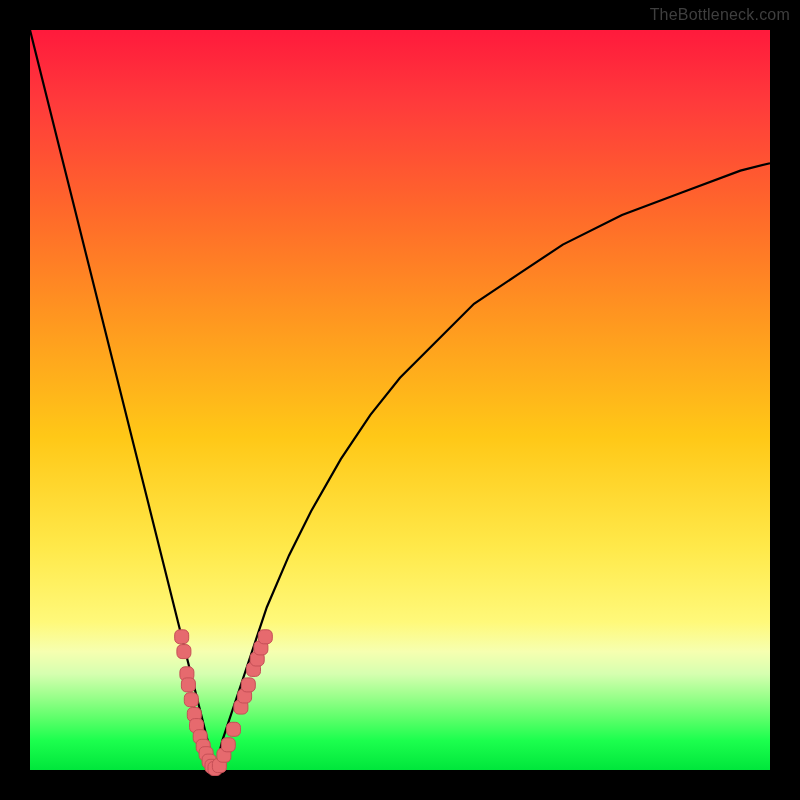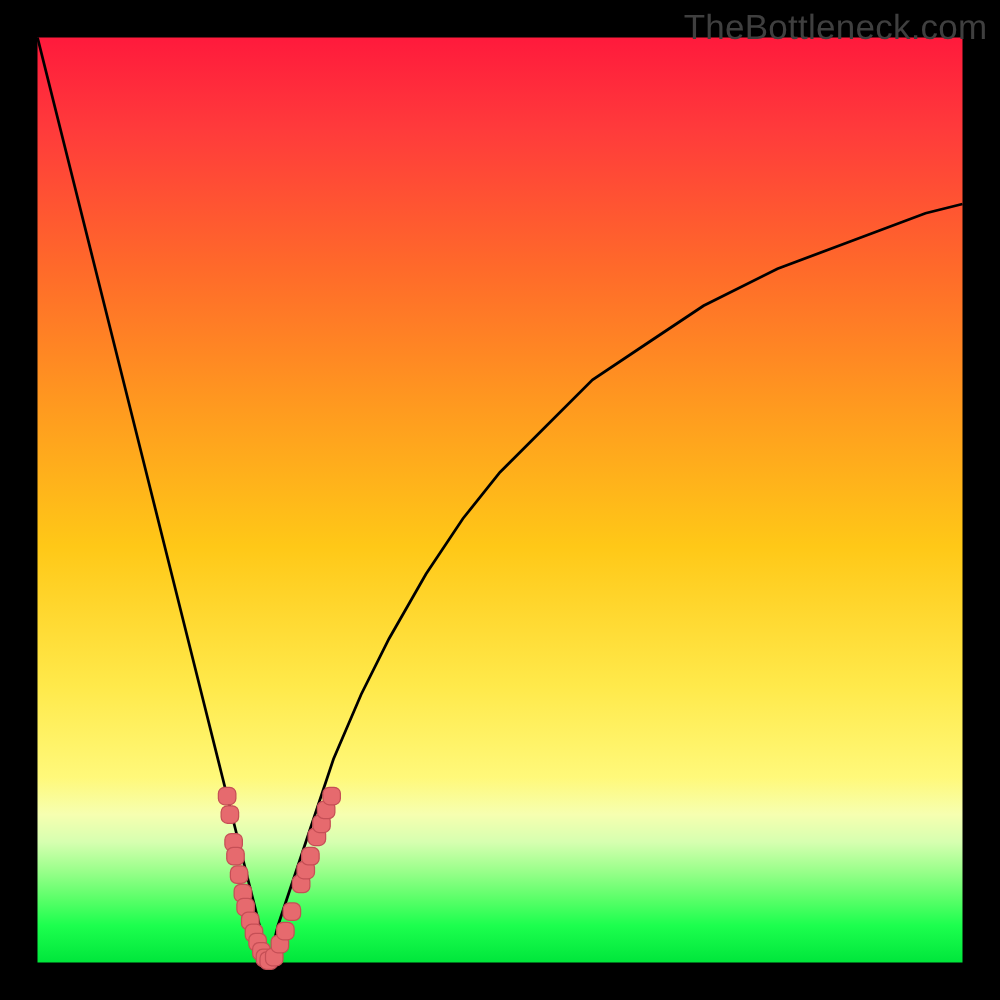--- a/index.html
+++ b/index.html
@@ -38,21 +38,21 @@
       #5dff6a 93%,
       #1cff4e 96%,
       #00e63b 100%
     );
   }
   .watermark {
     position: absolute;
     top: 6px;
     right: 10px;
     color: #3f3f3f;
-    font-size: 28px;
+    font-size: 16px;
     letter-spacing: 0.2px;
     user-select: none;
   }
   svg.curve {
     position: absolute;
     left: 0;
     top: 0;
     width: 740px;
     height: 740px;
     overflow: visible;

